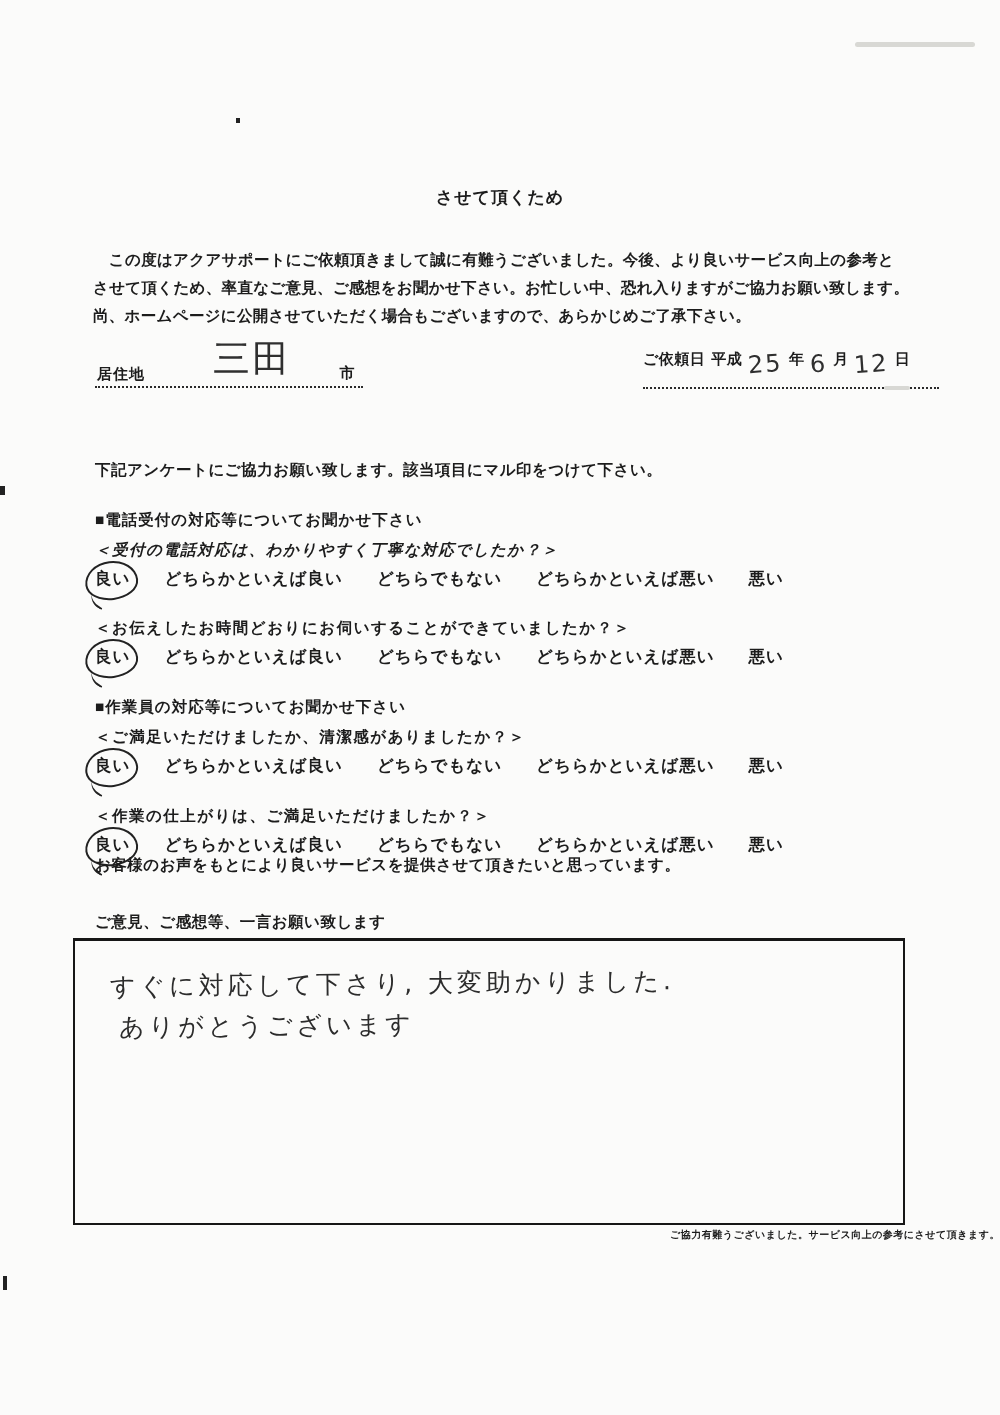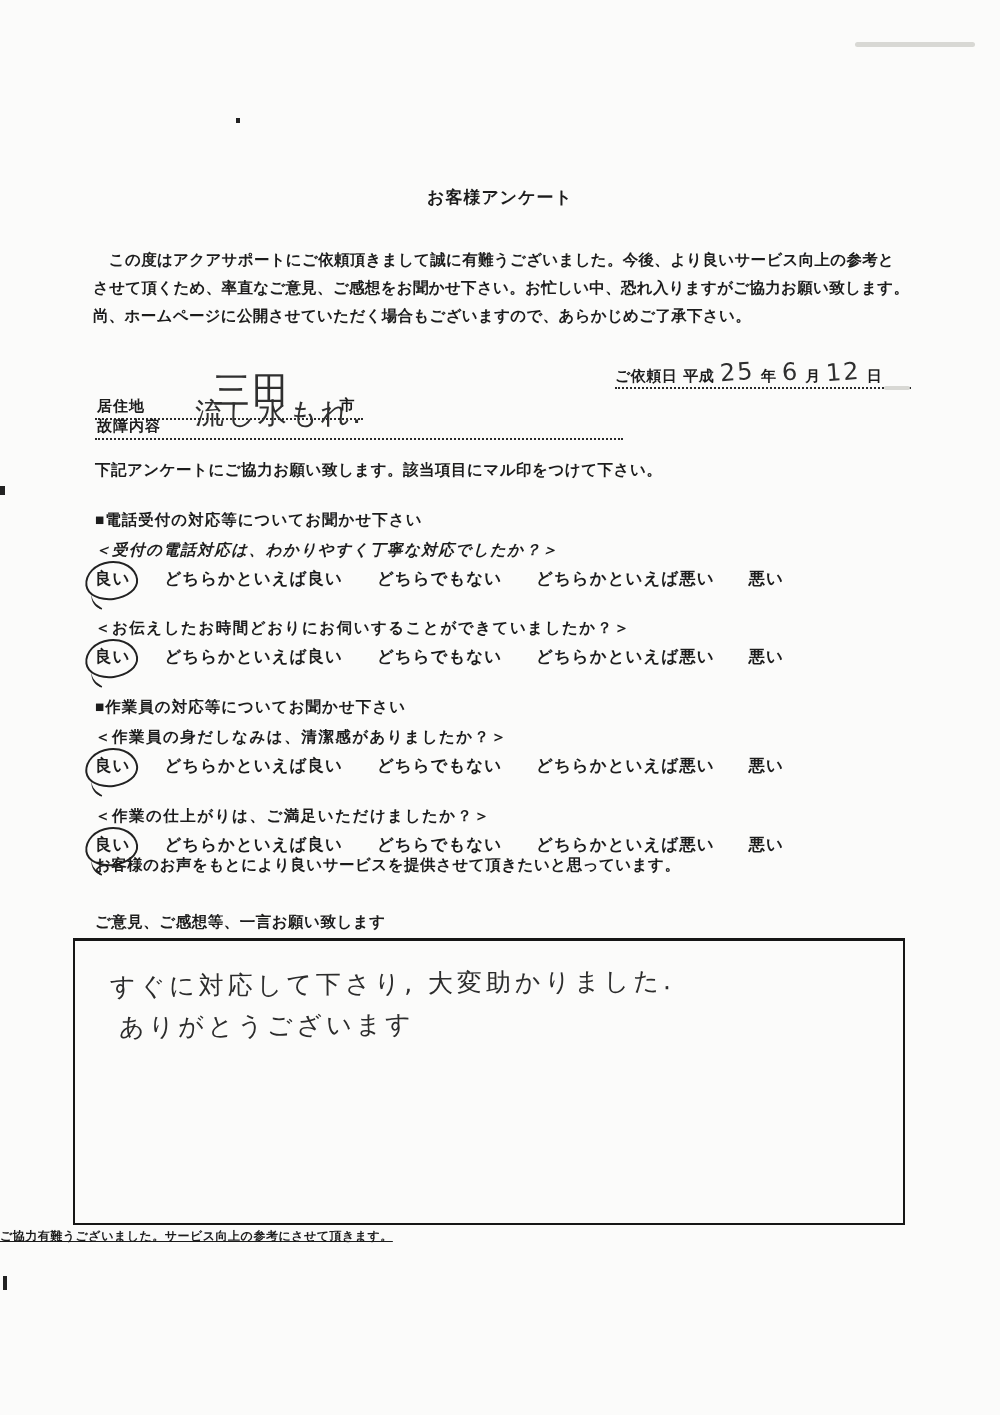--- a/index.html
+++ b/index.html
@@ -18,21 +18,21 @@
   .intro{left:93px;width:816px;font-size:15.5px;line-height:28px;font-weight:700;letter-spacing:0.3px;}
   .intro div{white-space:nowrap;}
   .field-line{border-bottom:2px dotted #2a2a2a;height:36px;}
   .label{font-size:15px;font-weight:700;letter-spacing:1px;position:absolute;bottom:2px;left:2px;}
   .hand{
     font-family:"DejaVu Sans",sans-serif;
     font-weight:400;color:#2f2f2f;letter-spacing:2px;
   }
   .hand-big{font-size:37px;}
   .hand-num{font-size:24px;transform:rotate(-4deg);display:inline-block;}
-  .date-flex{display:flex;align-items:flex-end;gap:6px;padding-bottom:1px;}
+  .date-flex{display:flex;align-items:flex-start;gap:6px;padding-bottom:1px;margin-left:28px;}
   .date-flex .unit{font-size:15px;font-weight:700;}
   .instruction{font-size:15.5px;font-weight:700;letter-spacing:0.5px;}
   .section-heading{font-size:15.5px;font-weight:700;letter-spacing:1px;}
   .question-text{font-size:15.5px;font-weight:700;letter-spacing:1.5px;}
   .options-row{display:flex;align-items:center;gap:34px;font-size:16.5px;font-weight:700;letter-spacing:1px;white-space:nowrap;}
   .option{position:relative;display:inline-block;}
   .option.circled::before{
     content:"";position:absolute;left:-10px;right:-8px;top:-7px;bottom:-10px;
     border:2.5px solid #222;border-radius:50% 50% 50% 50%/55% 55% 45% 45%;
     transform:rotate(-7deg);
@@ -42,58 +42,54 @@
     border-bottom:2.5px solid #222;border-radius:0 0 0 90%/0 0 0 100%;
     transform:rotate(28deg);
   }
   .closing{font-size:15.5px;font-weight:700;letter-spacing:0.5px;}
   .comment-box{
     left:73px;top:938px;width:828px;height:282px;
     border:2px solid #161616;
     border-top-width:3px;
   }
   .comment-line{font-family:"DejaVu Sans",sans-serif;font-weight:400;color:#2c2c2c;font-size:25px;letter-spacing:4px;transform:rotate(-0.6deg);white-space:nowrap;}
-  .footer{width:100%;text-align:left;font-size:12px;font-weight:700;letter-spacing:0.5px;text-decoration:underline;}
+  .footer{width:100%;text-align:right;font-size:10px;font-weight:700;letter-spacing:0.5px;}
   .artifact{background:#222;}
   .artifact.faint{background:#d8d8d4;}
 </style>
 </head>
 <body>
 
 <div class="page">
 
-  <div class="abs title" style="top:186px;">お客様アンケート</div>
+  <div class="abs title" style="top:186px;">させて頂くため</div>
 
   <div class="abs intro" style="top:246px;">
     <div>　この度はアクアサポートにご依頼頂きまして誠に有難うございました。今後、より良いサービス向上の参考と</div>
     <div>させて頂くため、率直なご意見、ご感想をお聞かせ下さい。お忙しい中、恐れ入りますがご協力お願い致します。</div>
     <div>尚、ホームページに公開させていただく場合もございますので、あらかじめご了承下さい。</div>
   </div>
 
-  <div class="abs field-line" style="top:350px;left:95px;width:268px;margin-top:32px;">
+  <div class="abs field-line" style="top:350px;left:95px;width:268px;">
     <span class="label">居住地</span>
     <span class="abs hand hand-big" style="left:118px;bottom:2px;">三田</span>
     <span class="abs print" style="right:8px;bottom:3px;font-size:15px;">市</span>
   </div>
 
   <div class="abs field-line date-flex" style="top:350px;left:615px;width:296px;">
     <span class="print" style="font-size:15px;">ご依頼日</span>
     <span class="print" style="font-size:15px;">平成</span>
     <span class="hand hand-num">25</span>
     <span class="unit">年</span>
     <span class="hand hand-num">6</span>
     <span class="unit">月</span>
     <span class="hand hand-num">12</span>
     <span class="unit">日</span>
   </div>
 
-  <div class="abs field-line" style="top:398px;left:95px;width:528px;height:40px;">
-    <span class="label">故障内容</span>
-    <span class="abs hand" style="left:100px;bottom:4px;font-size:29px;">流し水もれ.</span>
-  </div>
 
   <div class="abs instruction" style="top:460px;left:95px;">下記アンケートにご協力お願い致します。該当項目にマル印をつけて下さい。</div>
 
   <div class="abs section-heading" style="top:510px;left:95px;">■電話受付の対応等についてお聞かせ下さい</div>
   <div class="abs question-text" style="top:540px;left:95px;font-style:italic;">＜受付の電話対応は、わかりやすく丁寧な対応でしたか？＞</div>
   <div class="abs options-row" style="top:568px;left:95px;">
     <span class="option circled">良い</span>
     <span class="option">どちらかといえば良い</span>
     <span class="option">どちらでもない</span>
     <span class="option">どちらかといえば悪い</span>
@@ -103,21 +99,21 @@
   <div class="abs question-text" style="top:618px;left:95px;">＜お伝えしたお時間どおりにお伺いすることができていましたか？＞</div>
   <div class="abs options-row" style="top:646px;left:95px;">
     <span class="option circled">良い</span>
     <span class="option">どちらかといえば良い</span>
     <span class="option">どちらでもない</span>
     <span class="option">どちらかといえば悪い</span>
     <span class="option">悪い</span>
   </div>
 
   <div class="abs section-heading" style="top:697px;left:95px;">■作業員の対応等についてお聞かせ下さい</div>
-  <div class="abs question-text" style="top:727px;left:95px;">＜作業員の身だしなみは、清潔感がありましたか？＞</div>
+  <div class="abs question-text" style="top:727px;left:95px;">＜ご満足いただけましたか、清潔感がありましたか？＞</div>
   <div class="abs options-row" style="top:755px;left:95px;">
     <span class="option circled">良い</span>
     <span class="option">どちらかといえば良い</span>
     <span class="option">どちらでもない</span>
     <span class="option">どちらかといえば悪い</span>
     <span class="option">悪い</span>
   </div>
 
   <div class="abs question-text" style="top:806px;left:95px;">＜作業の仕上がりは、ご満足いただけましたか？＞</div>
   <div class="abs options-row" style="top:834px;left:95px;">

